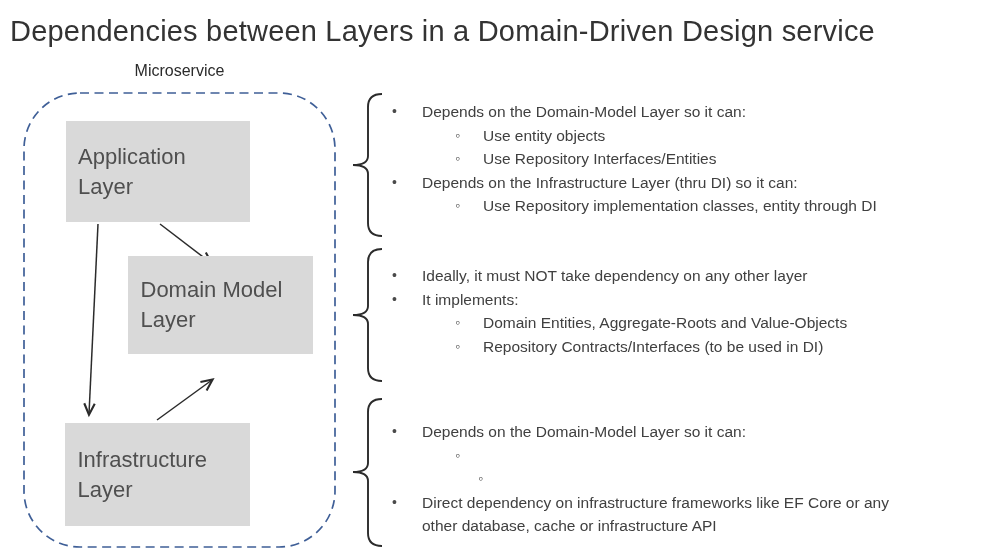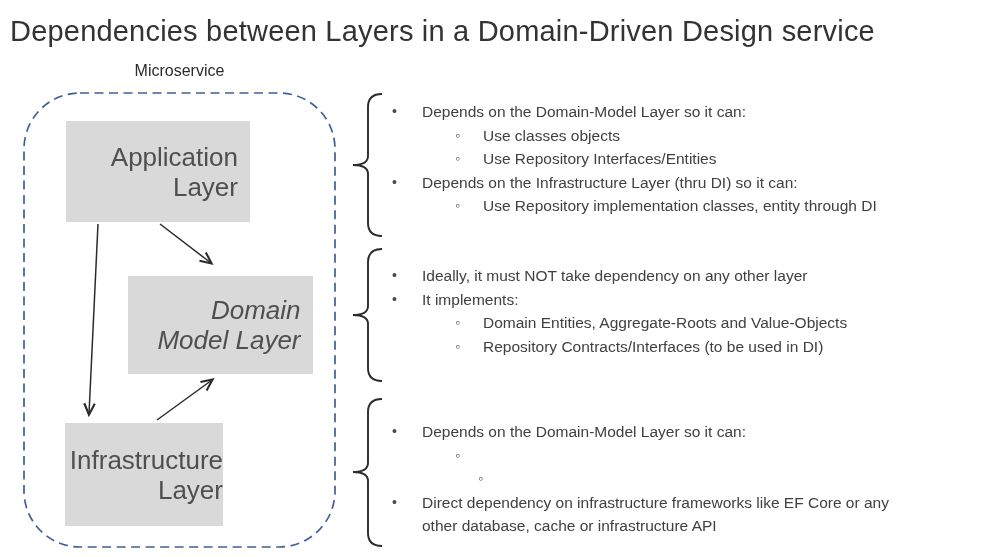--- a/index.html
+++ b/index.html
@@ -20,26 +20,26 @@
     text-align:center;font-size:16px;color:#2b2b2b;
   }
   svg.overlay{position:absolute;left:0;top:0;pointer-events:none;}
   .boundary{stroke:var(--boundary-blue,#3f5f97);}
   .ink{stroke:var(--ink,#2b2b2b);}
   .layer-box{
     position:absolute;
     background:var(--layer-box-fill,#d9d9d9);
     color:var(--layer-box-text,#4f4f4f);
     display:flex;align-items:center;justify-content:center;
-    text-align:right;font-size:26px;line-height:30px;
+    text-align:left;font-size:22px;line-height:30px;
   }
   .layer-box .lbl{width:160px;}
   #box-application{left:66px;top:121px;width:184px;height:101px;}
-  #box-domain{left:128px;top:276px;width:185px;height:98px;font-style:italic;}
-  #box-infrastructure{left:65px;top:423px;width:158px;height:103px;}
+  #box-domain{left:128px;top:256px;width:185px;height:98px;}
+  #box-infrastructure{left:65px;top:423px;width:185px;height:103px;}
   .annot{
     position:absolute;left:384px;width:614px;
     color:var(--body-text,#404040);
   }
   #annot-0{top:100px;}
   #annot-1{top:264px;}
   #annot-2{top:420px;}
   .line{display:flex;align-items:flex-start;font-size:15.5px;line-height:23.5px;}
   .bullet{flex:0 0 auto;font-size:14px;line-height:23.5px;color:#4a4a4a;}
   .lvl1 .bullet{margin-left:8px;width:30px;}
@@ -85,21 +85,21 @@
     <span class="lbl">Infrastructure Layer</span>
   </div>
 
   <div class="annot" id="annot-0">
       <div class="line lvl1">
         <span class="bullet">•</span>
         <span class="txt">Depends on the Domain-Model Layer so it can:</span>
       </div>
       <div class="line lvl2">
         <span class="bullet">◦</span>
-        <span class="txt">Use classes objects</span>
+        <span class="txt">Use entity objects</span>
       </div>
       <div class="line lvl2">
         <span class="bullet">◦</span>
         <span class="txt">Use Repository Interfaces/Entities</span>
       </div>
       <div class="line lvl1">
         <span class="bullet">•</span>
         <span class="txt">Depends on the Infrastructure Layer (thru DI) so it can:</span>
       </div>
       <div class="line lvl2">

